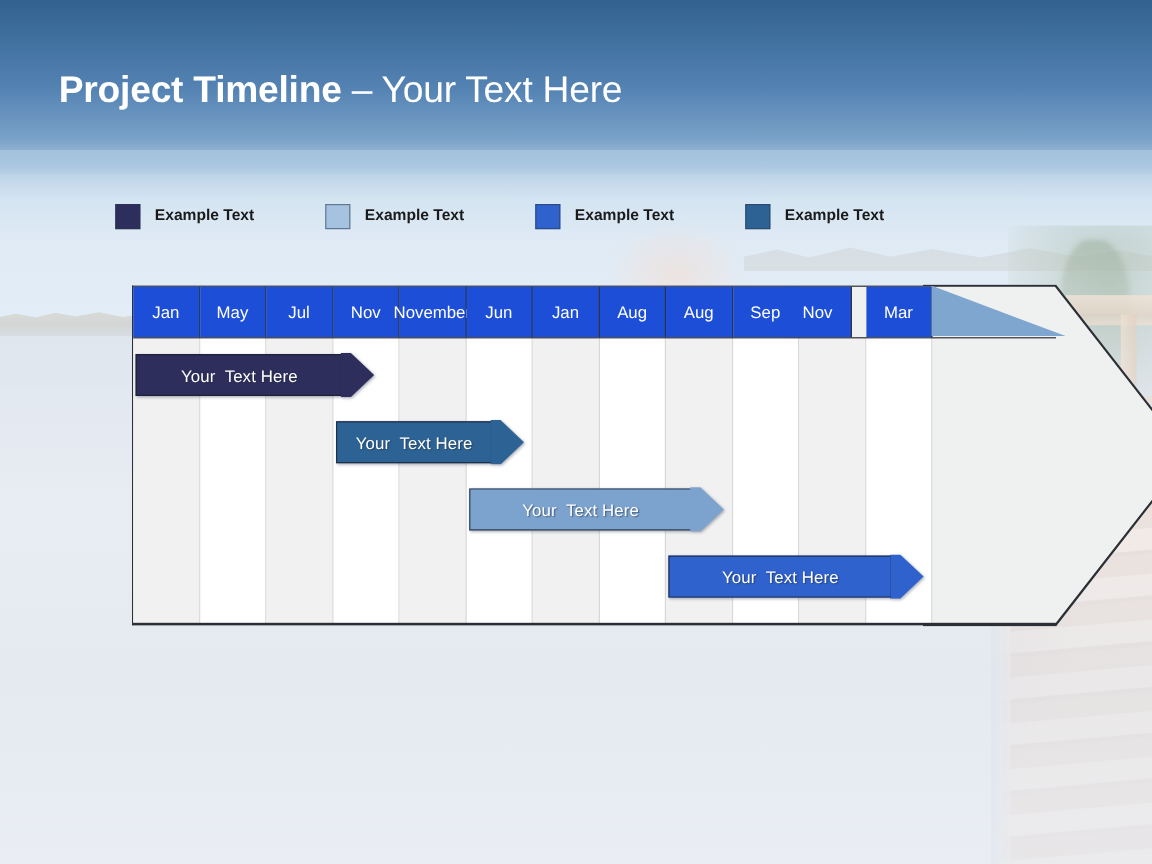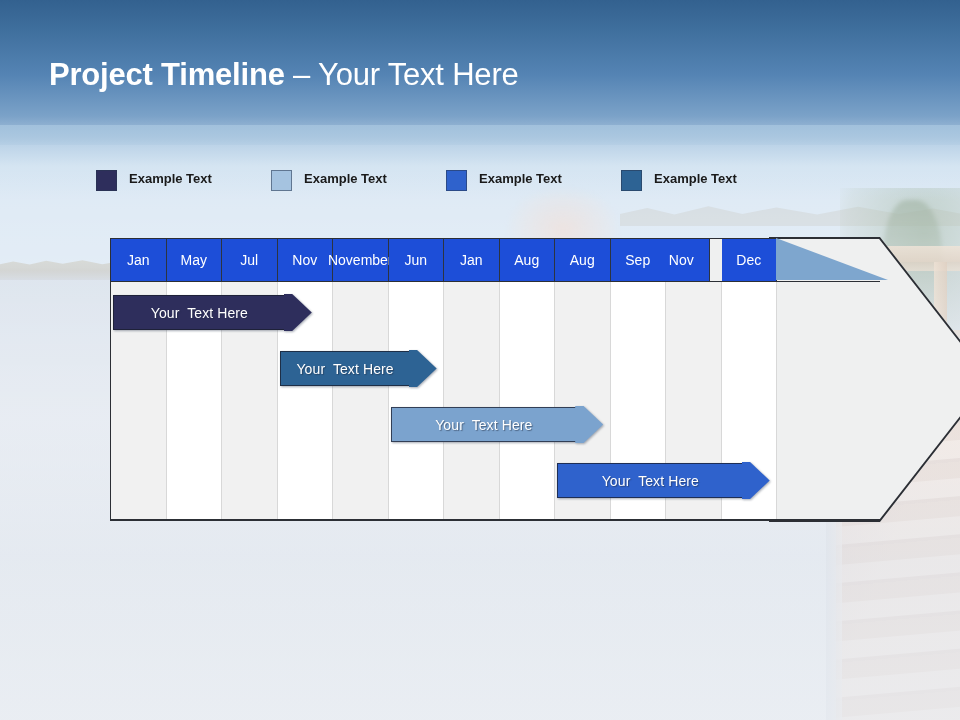--- a/index.html
+++ b/index.html
@@ -292,21 +292,21 @@
       <div class="hdr-cell" style="left: 55.5px;">May</div>
       <div class="hdr-cell" style="left: 111px;">Jul</div>
       <div class="hdr-cell" style="left: 166.5px;">Nov</div>
       <div class="hdr-cell" style="left: 222px;">November</div>
       <div class="hdr-cell" style="left: 277.5px;">Jun</div>
       <div class="hdr-cell" style="left: 333px;">Jan</div>
       <div class="hdr-cell" style="left: 388.5px;">Aug</div>
       <div class="hdr-cell" style="left: 444px;">Aug</div>
       <div class="hdr-cell" style="left: 499.5px;">Sep</div>
       <div class="hdr-cell" style="left: 543px;">Nov</div>
-      <div class="hdr-cell" style="left: 610.5px;">Dec</div>
+      <div class="hdr-cell" style="left: 610.5px;">Mar</div>
     </div>
   <div class="hdr-cap"></div>
   <div class="hdr-rule"></div>
   <div id="bars">
       <div class="bar" style="left: 3px; top: 57px; width: 199.8px;">
         <div class="bar-body" style="width: 171.8px; background: rgb(46, 46, 92);">
           <span class="bar-label" style="color: rgb(255, 255, 255);">Your  Text Here</span>
         </div>
         <div class="bar-head" style="left: 170.8px; background: rgb(46, 46, 92); filter: drop-shadow(rgba(25, 30, 45, 0.9) 0px 0px 0.6px);"></div>
       </div>

